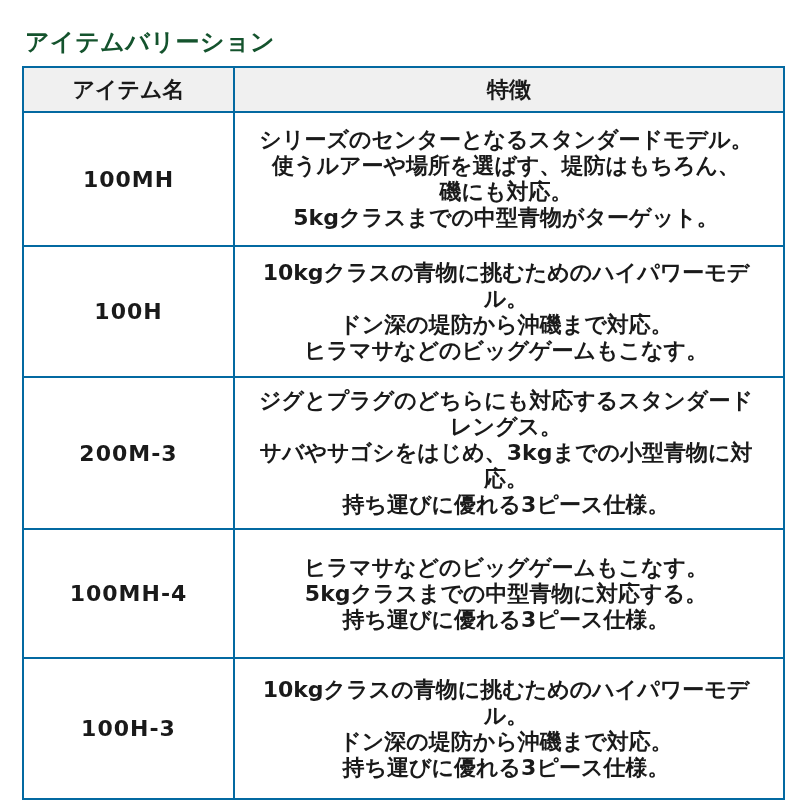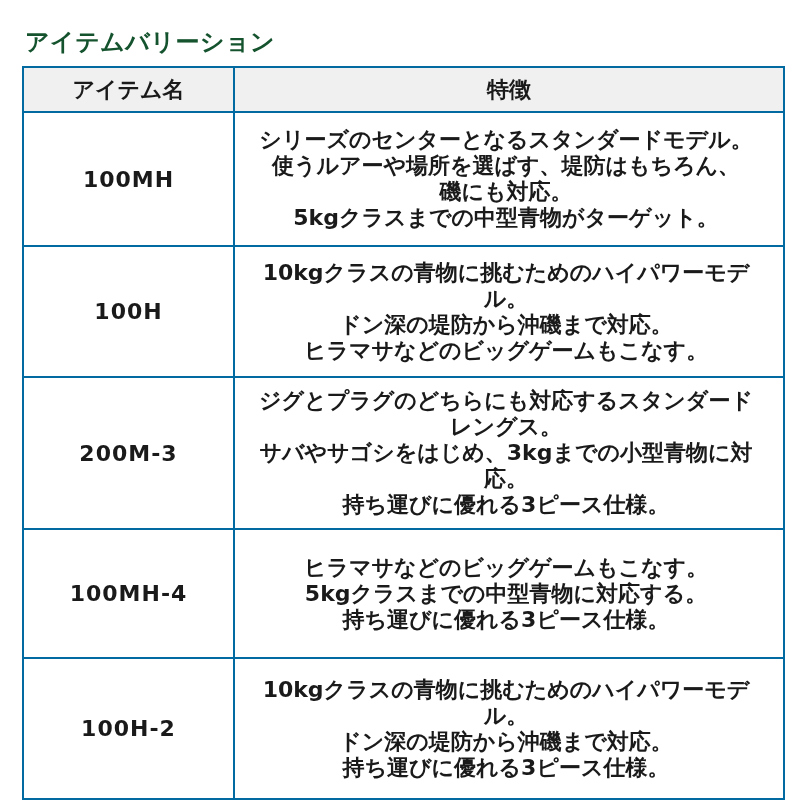--- a/index.html
+++ b/index.html
@@ -105,21 +105,21 @@
 サバやサゴシをはじめ、3kgまでの小型青物に対応。
 持ち運びに優れる3ピース仕様。</td>
       </tr>
       <tr>
         <td class="item-cell">100MH-4</td>
         <td class="features-cell">ヒラマサなどのビッグゲームもこなす。
 5kgクラスまでの中型青物に対応する。
 持ち運びに優れる3ピース仕様。</td>
       </tr>
       <tr>
-        <td class="item-cell">100H-2</td>
+        <td class="item-cell">100H-3</td>
         <td class="features-cell">10kgクラスの青物に挑むためのハイパワーモデル。
 ドン深の堤防から沖磯まで対応。
 持ち運びに優れる3ピース仕様。</td>
       </tr>
     </tbody>
   </table>
 
 </main>
 
 </body></html>

